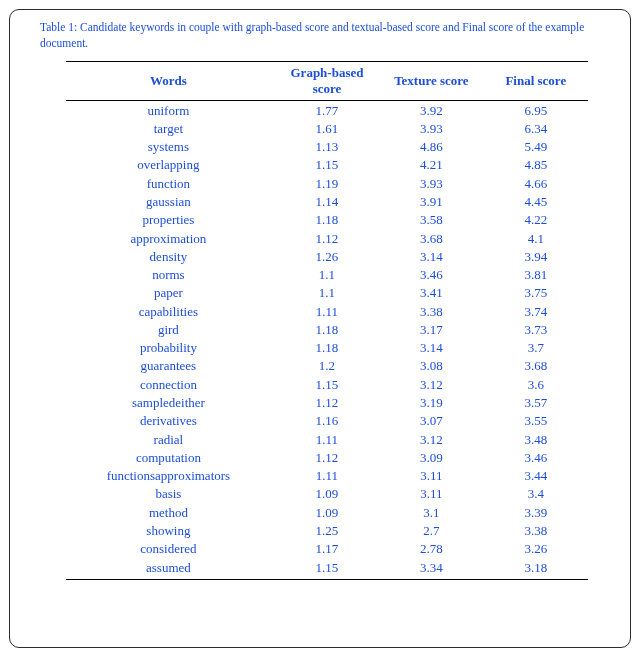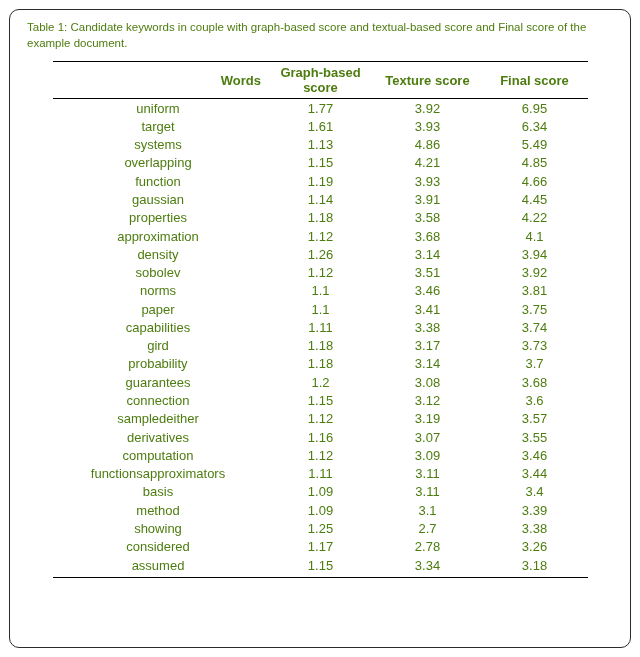--- a/index.html
+++ b/index.html
@@ -13,40 +13,40 @@
     height: 657px;
     padding: 9px;
     background: #fff;
   }
   .card {
     box-sizing: border-box;
     width: 100%;
     height: 100%;
     border: 1px solid #2b2b2b;
     border-radius: 10px;
-    padding: 10px 14px 14px 15px;
-    font-family: Liberation Sans, sans-serif;
-    color: #4d7c0f;
+    padding: 10px 14px 14px 28px;
+    font-family: Liberation Serif, serif;
+    color: #1d4ed8;
     overflow: hidden;
   }
   .caption {
     font-size: 11.5px;
     line-height: 1.35;
     margin: 0 0 10px 2px;
   }
   .tbl-wrap {
     padding: 0 28px 0 28px;
   }
   table {
     border-collapse: collapse;
     width: 100%;
     font-size: 13px;
   }
   thead tr th {
-    text-align: right;
+    text-align: center;
     font-weight: bold;
     padding: 3px 6px 3px 6px;
     border-top: 1.4px solid #000;
     border-bottom: 0.8px solid #000;
   }
   tbody tr td {
     padding: 0.5px 6px;
     line-height: 1.33;
     vertical-align: baseline;
   }
@@ -131,26 +131,20 @@
               <td class="num">3.68</td>
               <td class="num">4.1</td>
             </tr>
             <tr>
               <td class="words">density</td>
               <td class="num">1.26</td>
               <td class="num">3.14</td>
               <td class="num">3.94</td>
             </tr>
             <tr>
-              <td class="words">sobolev</td>
-              <td class="num">1.12</td>
-              <td class="num">3.51</td>
-              <td class="num">3.92</td>
-            </tr>
-            <tr>
               <td class="words">norms</td>
               <td class="num">1.1</td>
               <td class="num">3.46</td>
               <td class="num">3.81</td>
             </tr>
             <tr>
               <td class="words">paper</td>
               <td class="num">1.1</td>
               <td class="num">3.41</td>
               <td class="num">3.75</td>
@@ -189,20 +183,26 @@
               <td class="words">sampledeither</td>
               <td class="num">1.12</td>
               <td class="num">3.19</td>
               <td class="num">3.57</td>
             </tr>
             <tr>
               <td class="words">derivatives</td>
               <td class="num">1.16</td>
               <td class="num">3.07</td>
               <td class="num">3.55</td>
+            </tr>
+            <tr>
+              <td class="words">radial</td>
+              <td class="num">1.11</td>
+              <td class="num">3.12</td>
+              <td class="num">3.48</td>
             </tr>
             <tr>
               <td class="words">computation</td>
               <td class="num">1.12</td>
               <td class="num">3.09</td>
               <td class="num">3.46</td>
             </tr>
             <tr>
               <td class="words">functionsapproximators</td>
               <td class="num">1.11</td>

